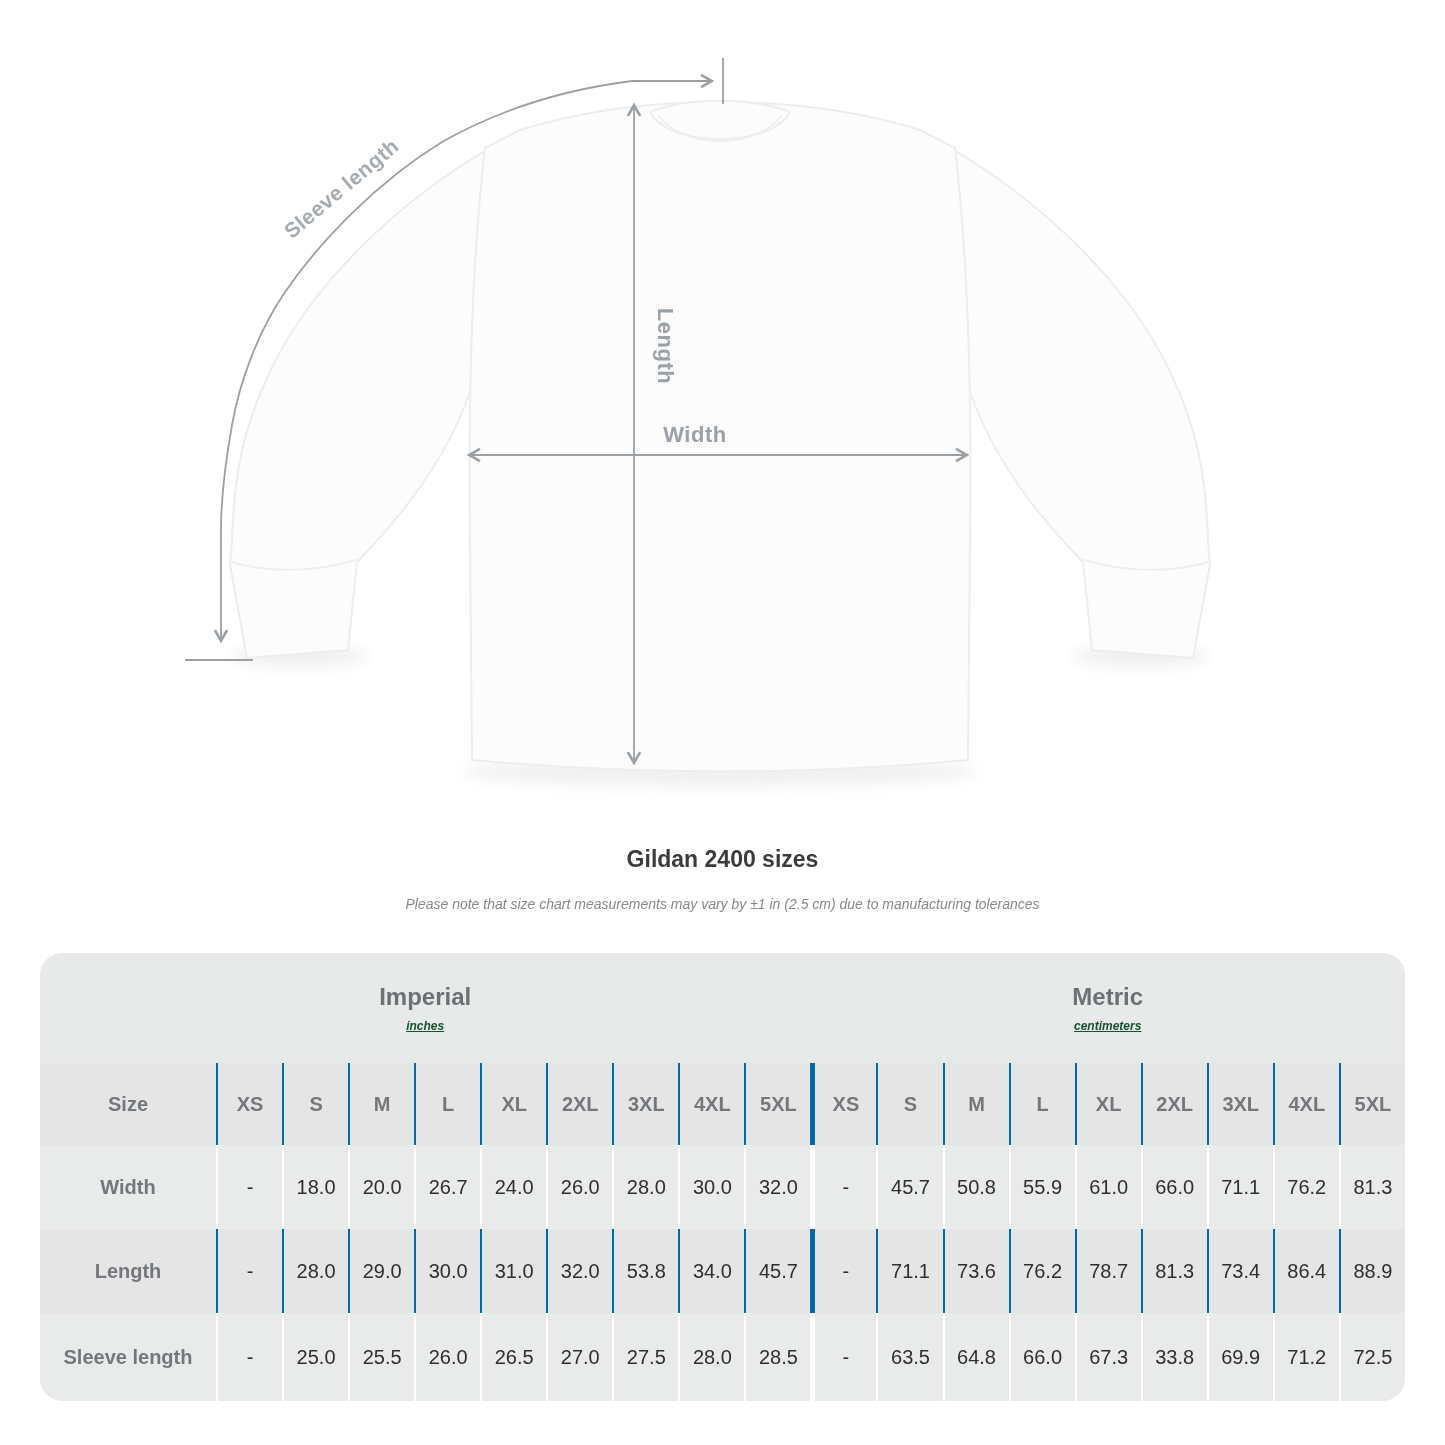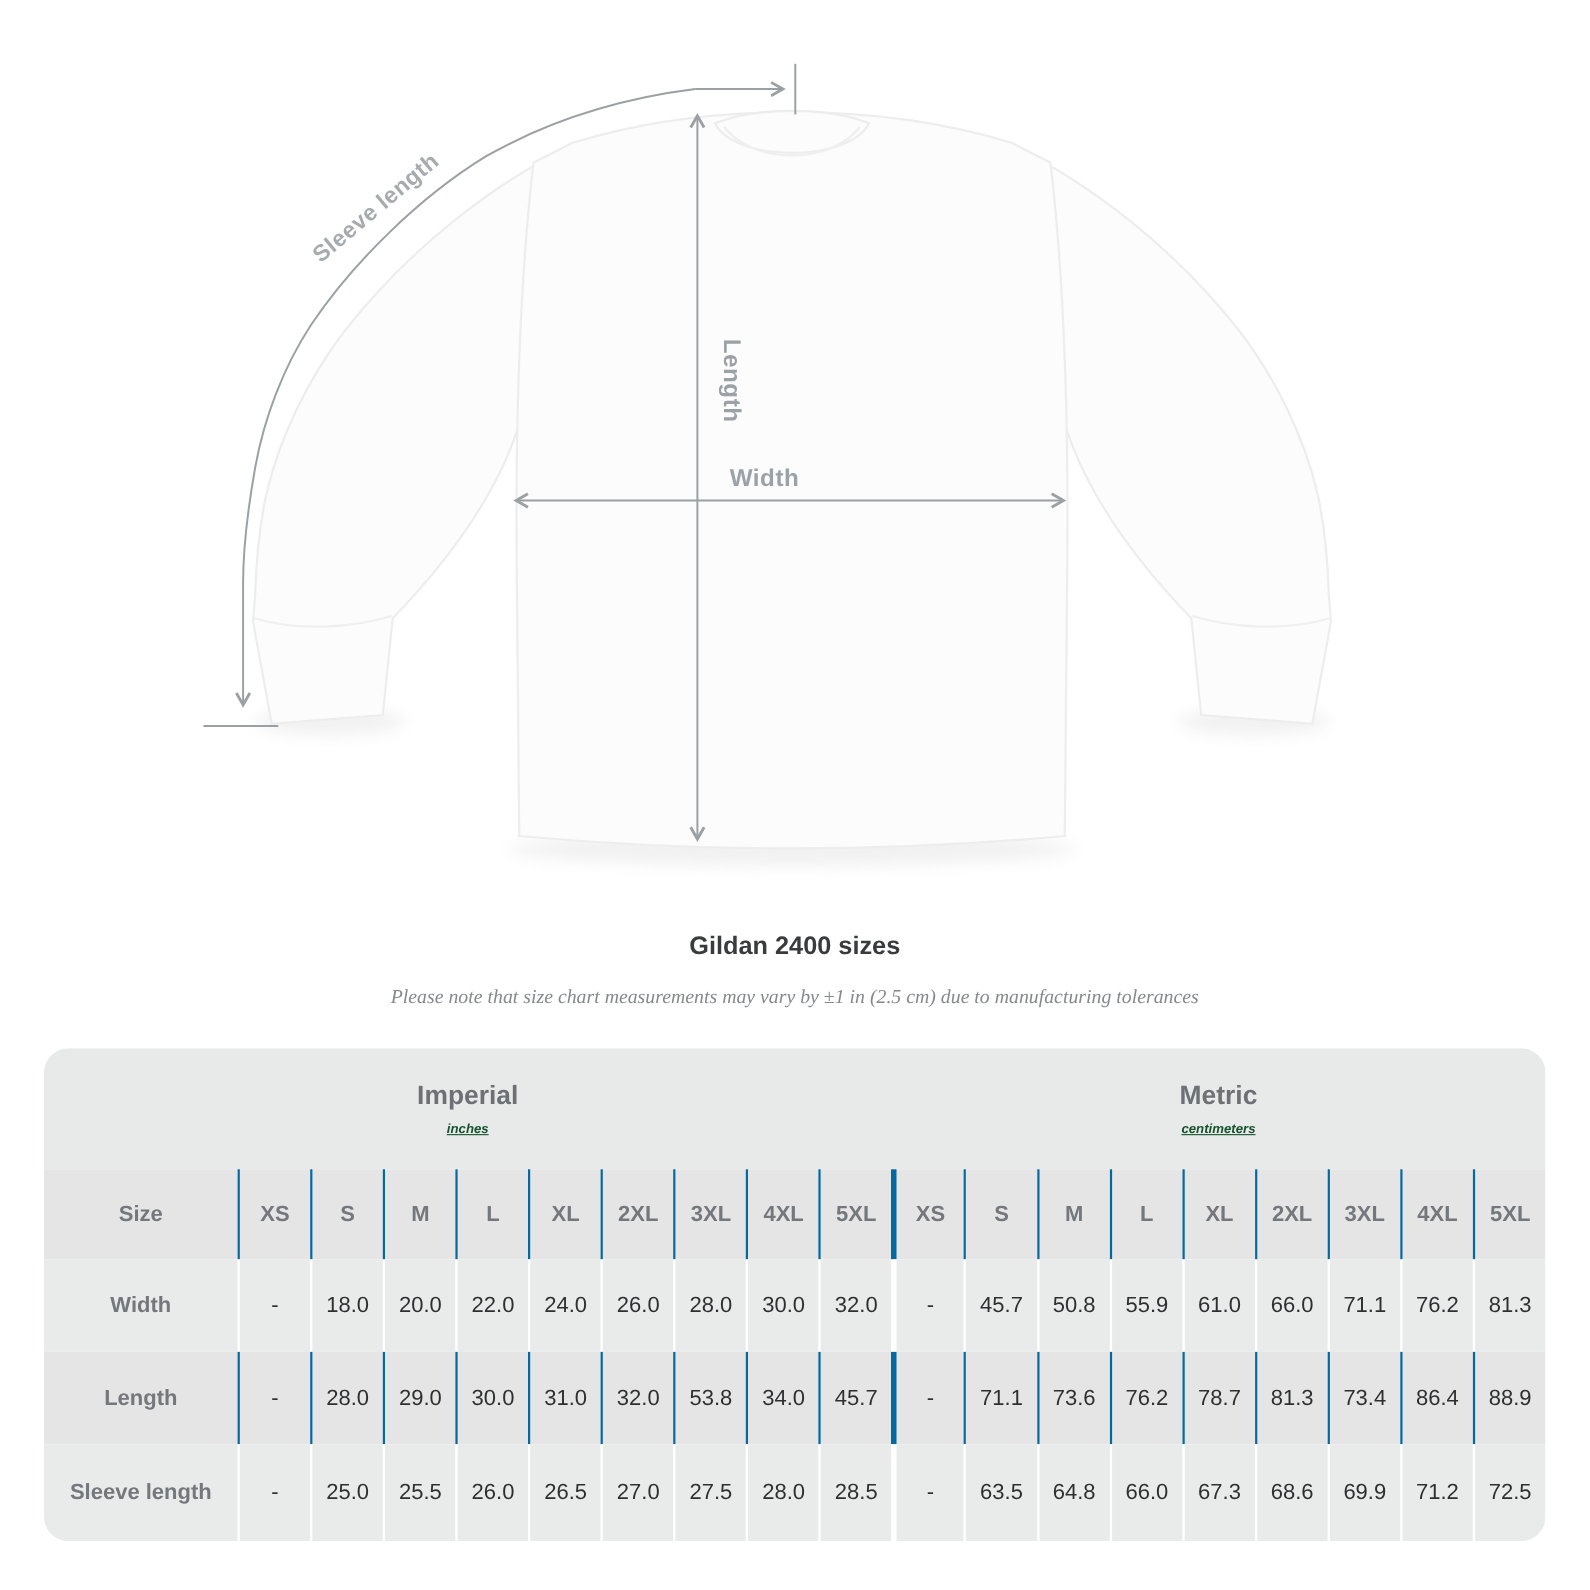--- a/index.html
+++ b/index.html
@@ -16,21 +16,21 @@
   .m-tick{stroke:#9aa0a4;stroke-width:1.8;}
   .m-text{fill:#a6abaf;font-weight:bold;font-size:21px;letter-spacing:.5px;}
   .m-text-dark{fill:#9ba1a6;font-weight:bold;font-size:22px;letter-spacing:.5px;}
   
   .chart-title{
     position:absolute;top:846px;left:0;width:100%;text-align:center;
     font-size:23px;font-weight:bold;color:#3a3b3c;
   }
   .chart-subtitle{
     position:absolute;top:896px;left:0;width:100%;text-align:center;
-    font-size:18px;font-style:italic;color:#85888c;font-family:Liberation Serif, serif;
+    font-size:14px;font-style:italic;color:#85888c;
   }
   
   .table-wrap{
     position:absolute;left:40px;top:953px;width:1365px;
     border-radius:22px;overflow:hidden;
   }
   table.size-table{width:100%;table-layout:fixed;border-collapse:separate;border-spacing:0;}
   .lcol{width:176px;}
   .dcol{width:calc((100% - 176px)/18);}
   .size-table th,.size-table td{
@@ -182,21 +182,21 @@
             <th class="lbl">4XL</th>
             <th class="lbl">5XL</th>
           </tr>
         </thead>
       <tbody>
           <tr class="row-gray">
             <th class="lbl">Width</th>
             <td class="val">-</td>
             <td class="val">18.0</td>
             <td class="val">20.0</td>
-            <td class="val">22.0</td>
+            <td class="val">26.7</td>
             <td class="val">24.0</td>
             <td class="val">26.0</td>
             <td class="val">28.0</td>
             <td class="val">30.0</td>
             <td class="val">32.0</td>
             <td class="val gsep">-</td>
             <td class="val">45.7</td>
             <td class="val">50.8</td>
             <td class="val">55.9</td>
             <td class="val">61.0</td>
@@ -235,21 +235,21 @@
             <td class="val">26.5</td>
             <td class="val">27.0</td>
             <td class="val">27.5</td>
             <td class="val">28.0</td>
             <td class="val">28.5</td>
             <td class="val gsep">-</td>
             <td class="val">63.5</td>
             <td class="val">64.8</td>
             <td class="val">66.0</td>
             <td class="val">67.3</td>
-            <td class="val">68.6</td>
+            <td class="val">33.8</td>
             <td class="val">69.9</td>
             <td class="val">71.2</td>
             <td class="val">72.5</td>
           </tr>
         </tbody>
     </table>
   </div>
 
 </div>
 

